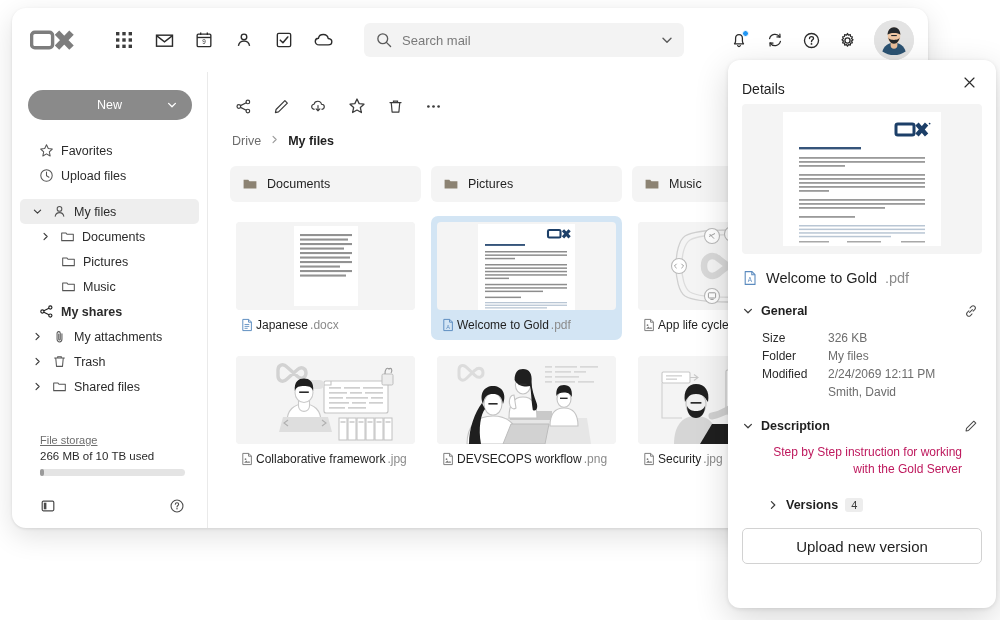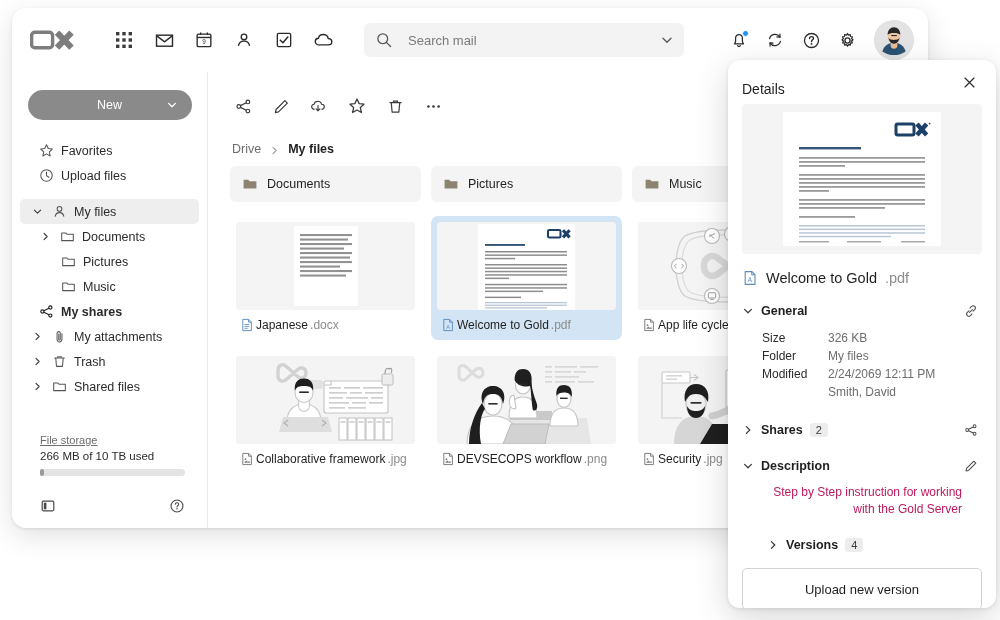--- a/index.html
+++ b/index.html
@@ -27,21 +27,21 @@
   .appicons{ display:flex; align-items:center; gap:4px; margin-left:14px; }
   .appicon{
     width:36px; height:36px; border-radius:6px; display:flex; align-items:center; justify-content:center;
     cursor:pointer;
   }
   .appicon svg{ display:block; }
 
   .searchwrap{ margin-left:22px; position:relative; }
   .searchbox{
     width:320px; height:34px; background:#f3f3f3; border-radius:6px;
-    display:flex; align-items:center; padding:0 10px 0 12px; gap:16px;
+    display:flex; align-items:center; padding:0 10px 0 12px; gap:10px;
   }
   .searchbox input{
     flex:1; border:none; outline:none; background:transparent;
     font-family:"Liberation Sans", sans-serif; font-size:13px; color:#3c3c3c;
   }
   .searchbox input::placeholder{ color:#7a7a7a; }
 
   .topright{ position:absolute; right:14px; top:0; height:64px; display:flex; align-items:center; gap:2px; }
   .tr-icon{ width:34px; height:34px; border-radius:50%; display:flex; align-items:center; justify-content:center; cursor:pointer; position:relative; }
   .badge-dot{ position:absolute; right:7px; top:7px; width:7px; height:7px; border-radius:50%; background:#2196f3; border:1.5px solid #fff; }
@@ -82,21 +82,21 @@
   .bar{ margin-top:5px; height:7px; border-radius:4px; background:#e4e4e4; position:relative; }
   .bar > i{ position:absolute; left:0; top:0; bottom:0; width:7px; border-radius:4px; background:#9a9a9a; }
   .sidefoot{ position:absolute; left:28px; right:22px; bottom:14px; display:flex; align-items:center; justify-content:space-between; }
   .sidefoot span{ cursor:pointer; display:flex; }
 
   
   .main{ flex:1; position:relative; padding:14px 0 0 0; overflow:hidden; }
   .toolbar{ display:flex; align-items:center; gap:4px; padding-left:18px; height:40px; }
   .tb{ width:34px; height:34px; border-radius:5px; display:flex; align-items:center; justify-content:center; cursor:pointer; }
 
-  .crumbrow{ display:flex; align-items:flex-end; padding:8px 22px 0 24px; height:30px; }
+  .crumbrow{ display:flex; align-items:flex-start; padding:8px 22px 0 24px; height:30px; }
   .crumb{ font-size:12.5px; color:#6d6d6d; cursor:pointer; }
   .crumb.cur{ color:#1f1f1f; font-weight:bold; cursor:default; }
   .crumb-sep{ margin:0 8px; color:#9b9b9b; display:flex; }
   .sortby{ margin-left:auto; display:flex; align-items:center; gap:6px; font-size:12.5px; color:#3c3c3c; cursor:pointer; }
 
   .folders{ display:flex; gap:10px; padding:10px 0 0 22px; }
   .folder{
     width:191px; height:36px; background:#f4f4f4; border-radius:6px;
     display:flex; align-items:center; gap:9px; padding-left:12px; cursor:pointer; flex:0 0 191px;
   }
@@ -136,23 +136,23 @@
   .sec-head .act{ margin-left:auto; width:22px; height:22px; display:flex; align-items:center; justify-content:center; cursor:pointer; border-radius:4px; }
   .countpill{ background:#ededed; border-radius:3px; padding:1px 6px; font-size:11px; font-weight:normal; color:#3c3c3c; }
 
   .kv{ margin:7px 0 0 20px; }
   .kvrow{ display:flex; font-size:12px; line-height:18px; }
   .kvrow .k{ width:66px; color:#2b2b2b; }
   .kvrow .v{ color:#6d6d6d; }
   .desc{ margin:7px 0 0 20px; font-size:12px; line-height:17px; color:#be185d; width:200px; }
 
   .uploadbtn{
-    margin:16px 14px 0 14px; height:42px; width:calc(100% - 28px);
+    margin:16px 14px 0 14px; height:36px; width:calc(100% - 28px);
     border:1px solid #d2d2d2; border-radius:5px; background:#fff;
-    font-size:13px; color:#1f1f1f; cursor:pointer;
+    font-size:15px; color:#1f1f1f; cursor:pointer;
     font-family:"Liberation Sans", sans-serif;
   }
   .ic{ display:block; }
 </style>
 </head>
 <body>
 
 <div class="stage">
 
   <div class="app-window">
@@ -918,39 +918,20 @@
             <span class="v">2/24/2069 12:11 PM</span>
           </div>
         <div class="kvrow">
             <span class="k"></span>
             <span class="v">Smith, David</span>
           </div>
       </div>
     </div>
 
     
-    <div class="sec" style="padding-top:18px;">
-      <div class="sec-head">
-        <span>
-          <svg class="ic" width="12" height="12" viewBox="0 0 12 12">
-              <path d="M4.4 2.6 L7.8 6 L4.4 9.4" fill="none" stroke="#3c3c3c" stroke-width="1.25" stroke-linecap="round" stroke-linejoin="round"></path>
-            </svg>
-        </span>
-        <span>Shares</span>
-        <span class="countpill">2</span>
-        <span class="act">
-          <svg class="ic" width="14" height="14" viewBox="0 0 16 16">
-            <circle cx="12.1" cy="3.7" r="1.6" fill="none" stroke="#4a4a4a" stroke-width="1.15"></circle>
-            <circle cx="3.6" cy="8" r="1.6" fill="none" stroke="#4a4a4a" stroke-width="1.15"></circle>
-            <circle cx="12.1" cy="12.3" r="1.6" fill="none" stroke="#4a4a4a" stroke-width="1.15"></circle>
-            <path d="M5.2 7.2 L10.6 4.5 M5.2 8.8 L10.6 11.5" stroke="#4a4a4a" stroke-width="1.15"></path>
-          </svg>
-        </span>
-      </div>
-    </div>
 
     
     <div class="sec" style="padding-top:14px;text-align:right;">
       <div class="sec-head">
         <span>
           <svg class="ic" width="12" height="12" viewBox="0 0 12 12">
               <path d="M2.6 4.4 L6 7.8 L9.4 4.4" fill="none" stroke="#3c3c3c" stroke-width="1.25" stroke-linecap="round" stroke-linejoin="round"></path>
             </svg>
         </span>
         <span>Description</span>

